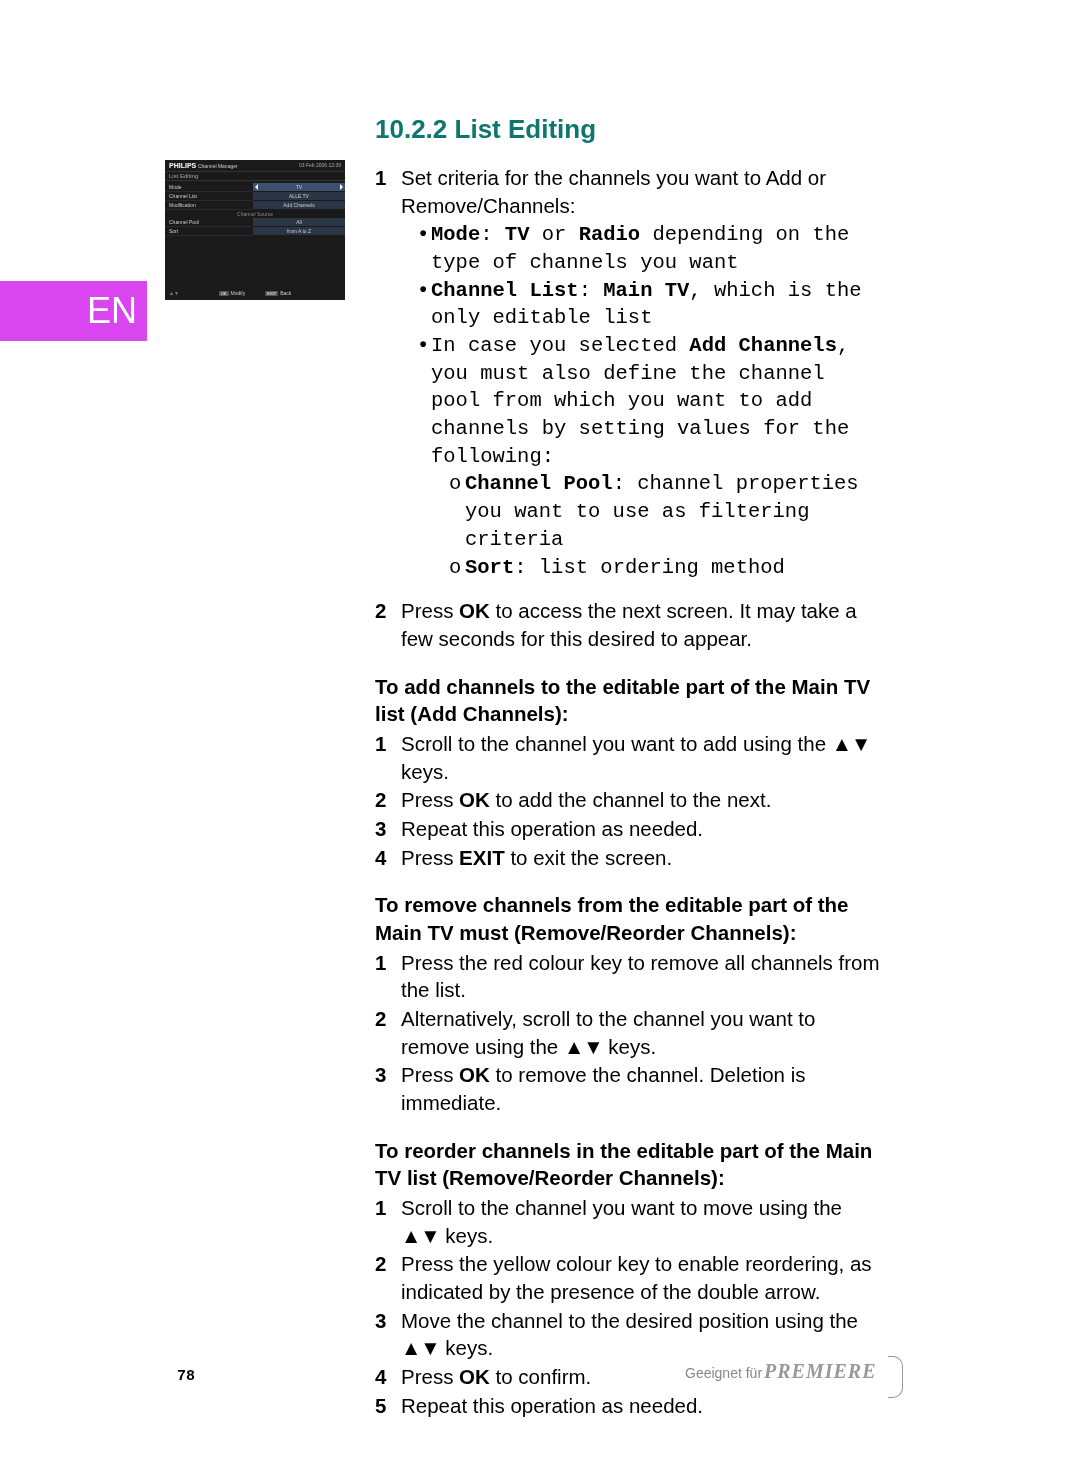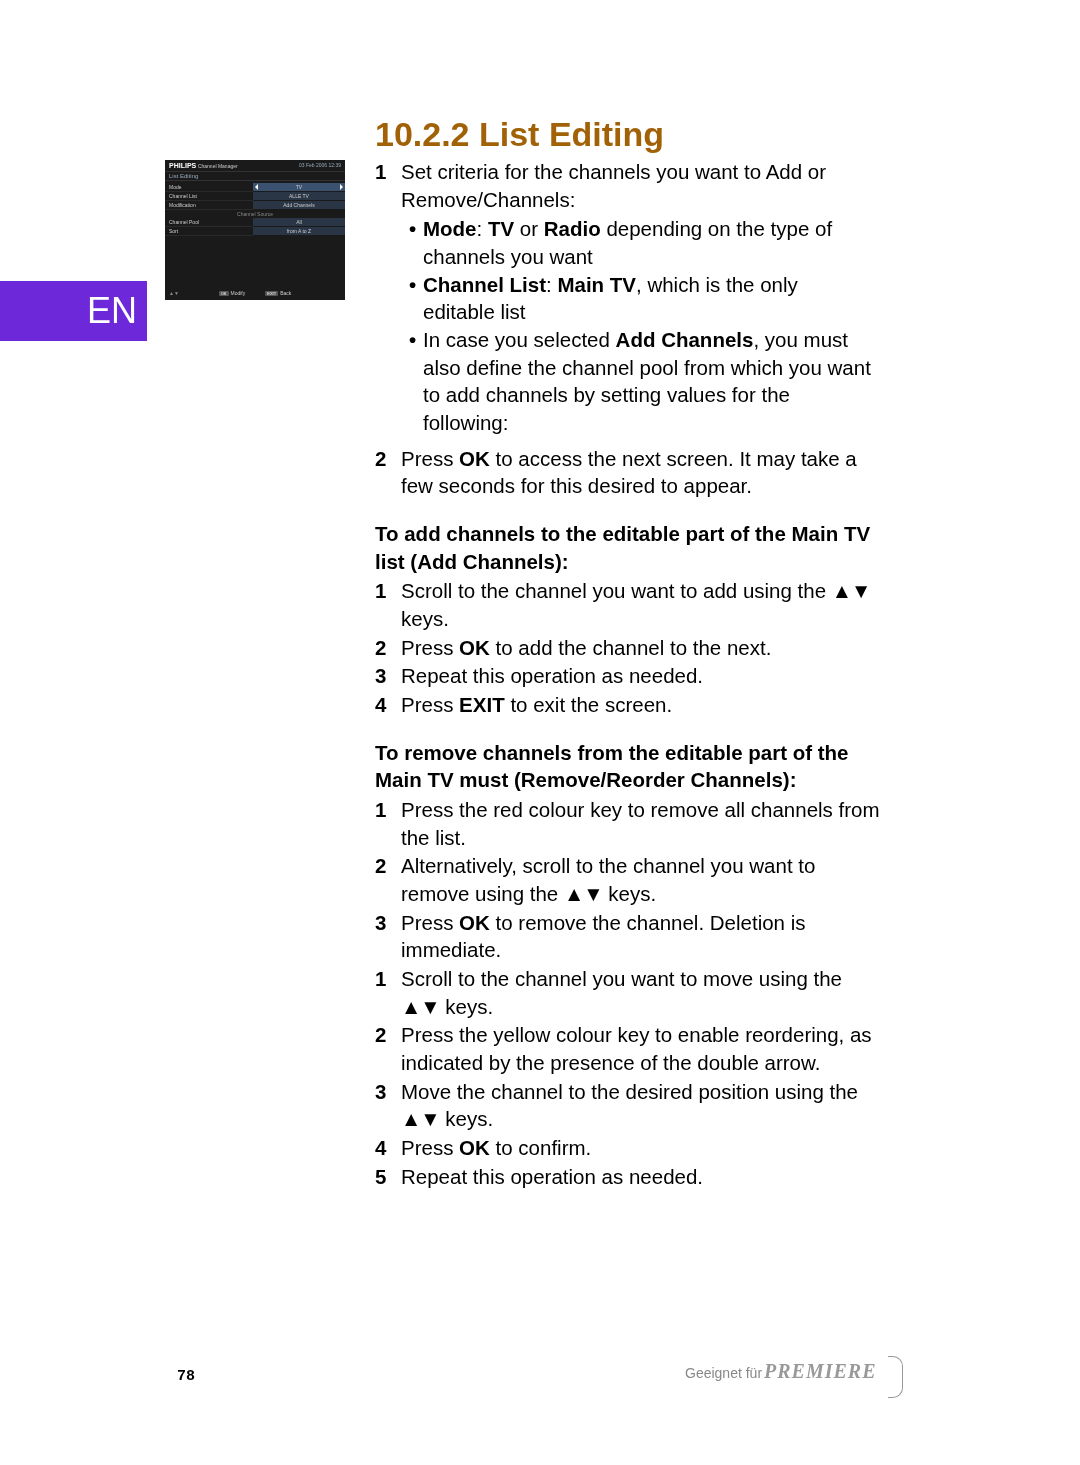--- a/index.html
+++ b/index.html
@@ -16,21 +16,21 @@
     position: relative;
     width: 100%;
     height: 100%;
   }
   .lang-tab {
     position: absolute;
     left: 0;
     top: 281px;
     width: 147px;
     height: 60px;
-    background: #6d28d9;
+    background: #d946ef;
     color: #fff;
     font-size: 36px;
     font-weight: normal;
     display: flex;
     align-items: center;
     justify-content: flex-end;
     padding-right: 10px;
     box-sizing: border-box;
   }
   .screenshot {
@@ -68,38 +68,38 @@
   .ss-key-box { background:#555; color:#fff; padding:0px 2px; border-radius:1px; font-size:4px;}
   .content {
     position: absolute;
     left: 375px;
     top: 112px;
     width: 505px;
     font-size: 20.5px;
     line-height: 1.35;
   }
   .heading {
-    font-size: 34px;
-    font-weight: bold;
-    color: #a16207;
-    margin-bottom: 0;
+    font-size: 26px;
+    font-weight: bold;
+    color: #0f766e;
+    margin-bottom: 17px;
   }
   .para { margin-bottom: 2px; }
   .numlist { margin: 0; padding: 0; list-style: none; }
   .numlist > .li {
     position: relative;
     padding-left: 26px;
     margin-bottom: 1px;
   }
   .numlist > .li > .num {
     position: absolute;
     left: 0;
     font-weight: bold;
   }
-  .bulletlist { list-style: none; padding: 0; margin: 8px; }
+  .bulletlist { list-style: none; padding: 0; margin: 16px; font-family: Liberation Mono, monospace; }
   .bulletlist > .li {
     position: relative;
     padding-left: 14px;
     margin-bottom: 0px;
   }
   .bulletlist > .li::before {
     content: "•";
     position: absolute;
     left: 0;
     font-weight: bold;
@@ -235,20 +235,28 @@
         <span>Set criteria for the channels you want to Add or Remove/Channels:</span>
         <div class="bulletlist" style="margin-top:2px;">
           <div class="li">
             <span class="b">Mode</span><span>: </span><span class="b">TV</span><span> or </span><span class="b">Radio</span><span> depending on the type of channels you want</span>
           </div>
           <div class="li">
             <span class="b">Channel List</span><span>: </span><span class="b">Main TV</span><span>, which is the only editable list</span>
           </div>
           <div class="li">
             <span>In case you selected </span><span class="b">Add Channels</span><span>, you must also define the channel pool from which you want to add channels by setting values for the following:</span>
+            <div class="sublist">
+              <div class="li">
+                <span class="b">Channel Pool</span><span>: channel properties you want to use as filtering criteria</span>
+              </div>
+              <div class="li">
+                <span class="b">Sort</span><span>: list ordering method</span>
+              </div>
+            </div>
           </div>
         </div>
       </div>
       <div class="li">
         <span class="num">2</span>
         <span>Press </span><span class="b">OK</span><span> to access the next screen. It may take a few seconds for this desired to appear.</span>
       </div>
     </div>
 
     <div class="subhead">To add channels to the editable part of the Main TV list (Add Channels):</div>
@@ -273,20 +281,21 @@
         <span>Press the red colour key to remove all channels from the list.</span>
       </div>
       <div class="li"><span class="num">2</span>
         <span>Alternatively, scroll to the channel you want to remove using the </span><span class="arrows">▲▼</span><span> keys.</span>
       </div>
       <div class="li"><span class="num">3</span>
         <span>Press </span><span class="b">OK</span><span> to remove the channel. Deletion is immediate.</span>
       </div>
     </div>
 
+    <div class="subhead">To reorder channels in the editable part of the Main TV list (Remove/Reorder Channels):</div>
     <div class="numlist">
       <div class="li"><span class="num">1</span>
         <span>Scroll to the channel you want to move using the </span><span class="arrows">▲▼</span><span> keys.</span>
       </div>
       <div class="li"><span class="num">2</span>
         <span>Press the yellow colour key to enable reordering, as indicated by the presence of the double arrow.</span>
       </div>
       <div class="li"><span class="num">3</span>
         <span>Move the channel to the desired position using the </span><span class="arrows">▲▼</span><span> keys.</span>
       </div>

